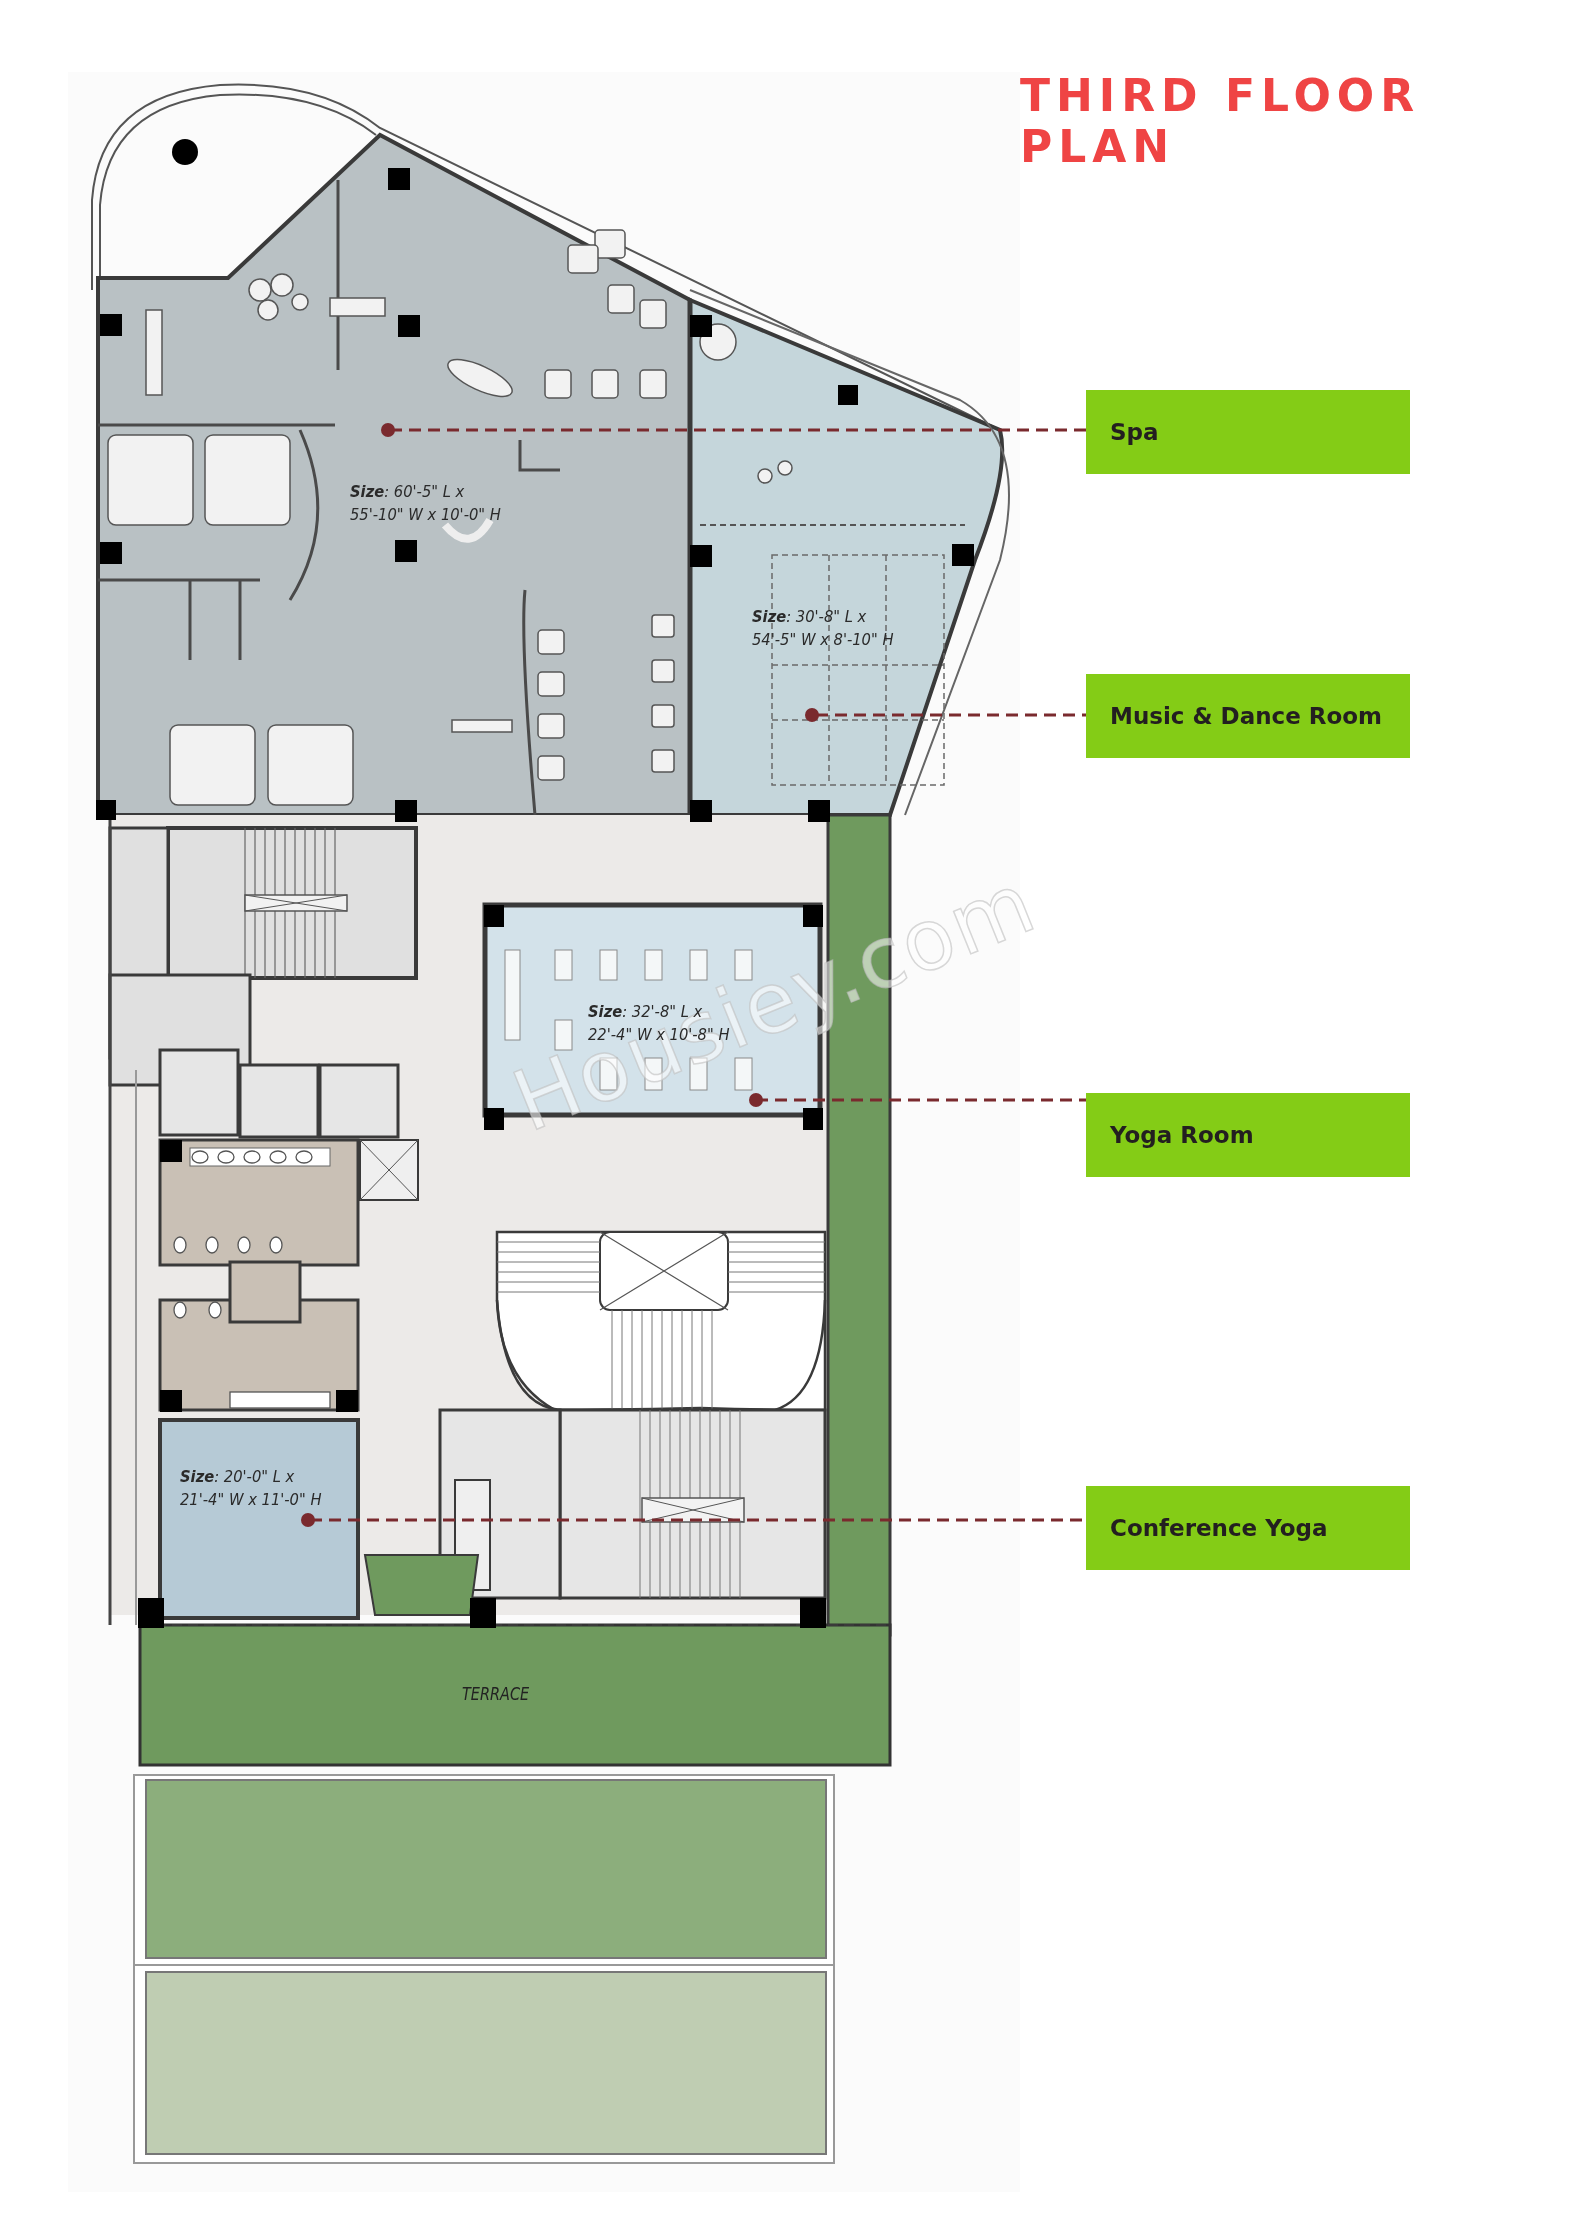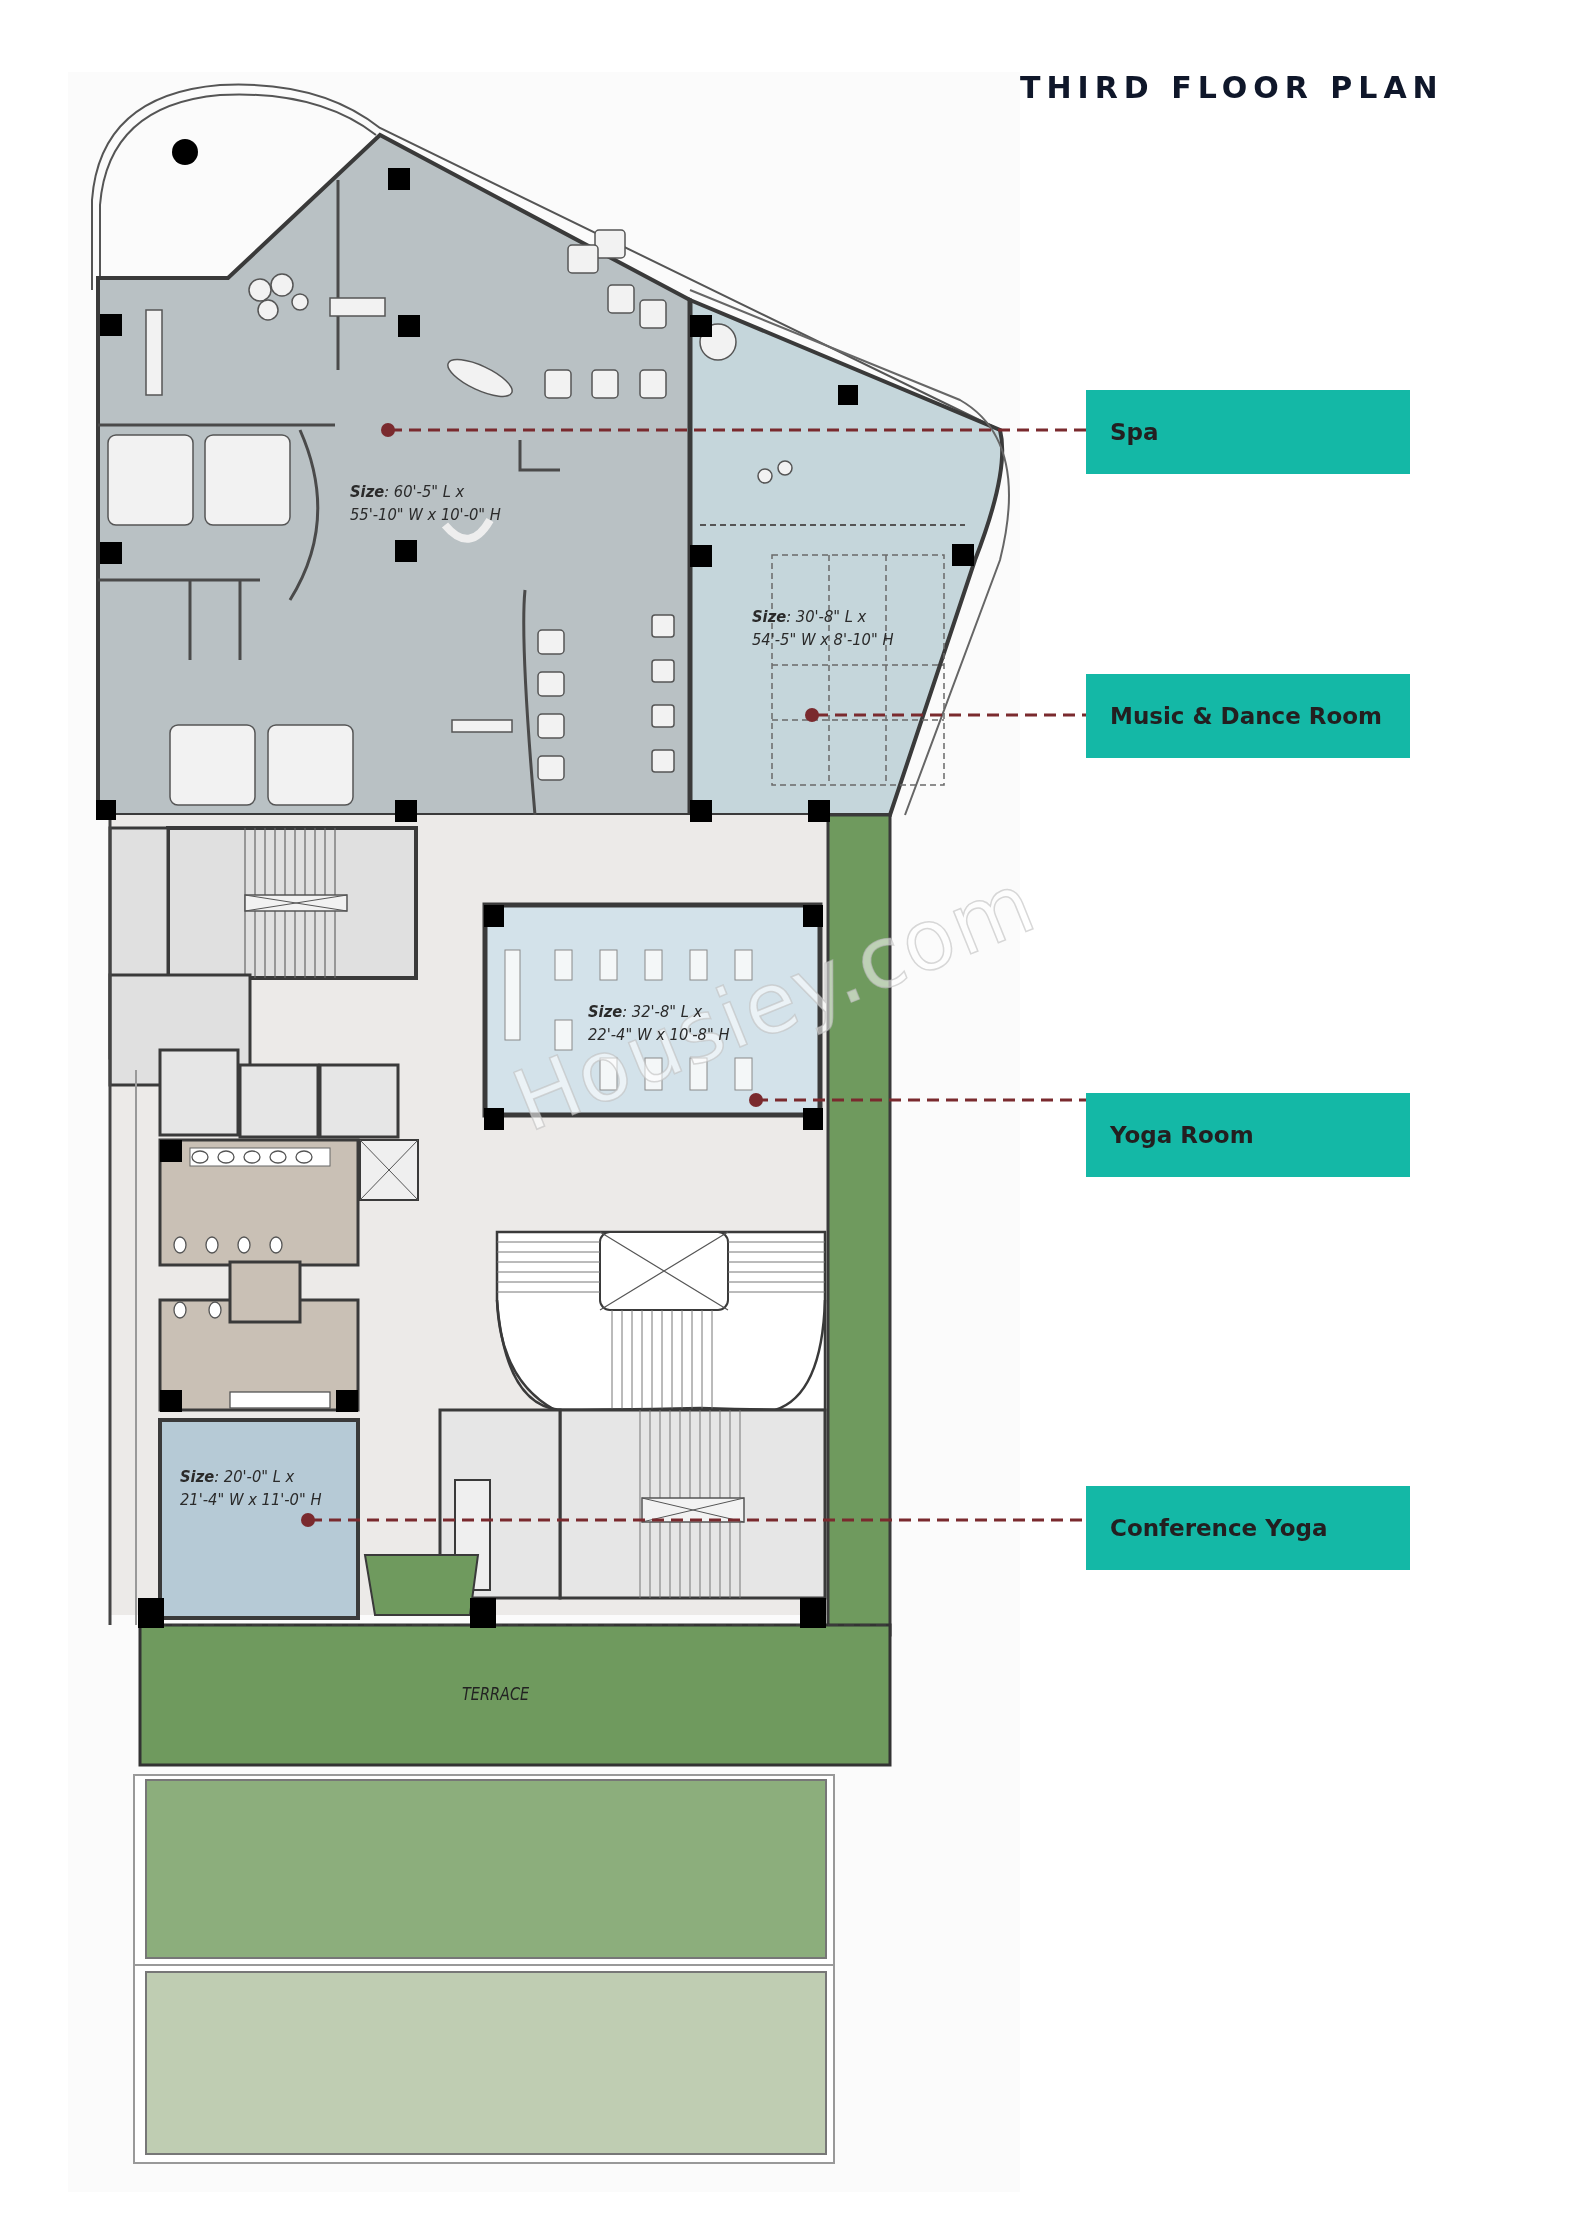--- a/index.html
+++ b/index.html
@@ -1,26 +1,26 @@
 <!DOCTYPE html>
 <html><head>
 <meta charset="utf-8">
 <style>
   html, body { margin: 0; padding: 0; background: #ffffff; }
   body { width: 1593px; height: 2217px; position: relative; overflow: hidden; font-family: "DejaVu Sans", sans-serif; }
   .page-title {
     position: absolute; left: 1020px; top: 70px;
     font-family: "DejaVu Sans", sans-serif; font-weight: 600;
-    font-size: 30px; letter-spacing: 6px; color: #0f172a;
+    font-size: 44px; letter-spacing: 6px; color: #ef4444;
   }
   .plan-bg { position: absolute; left: 68px; top: 72px; width: 952px; height: 2120px; background: #fbfbfb; }
   svg.plan { position: absolute; left: 0; top: 0; }
   .callout {
     position: absolute; left: 1086px; width: 324px; height: 84px;
-    background: #14b8a6; display: flex; align-items: center;
+    background: #84cc16; display: flex; align-items: center;
     box-sizing: border-box; padding-left: 24px;
   }
   .callout span { font-family: "DejaVu Sans", sans-serif; font-weight: 600; font-size: 23px; color: #231f20; }
   .size-label {
     position: absolute; font-family: "DejaVu Sans", sans-serif; font-style: italic;
     font-size: 16px; line-height: 23px; color: #2a2a2a; transform: scaleX(0.92); transform-origin: left top;
   }
   .size-label b { font-weight: 700; }
   .terrace-label {
     position: absolute; font-family: "DejaVu Sans", sans-serif; font-style: italic;

